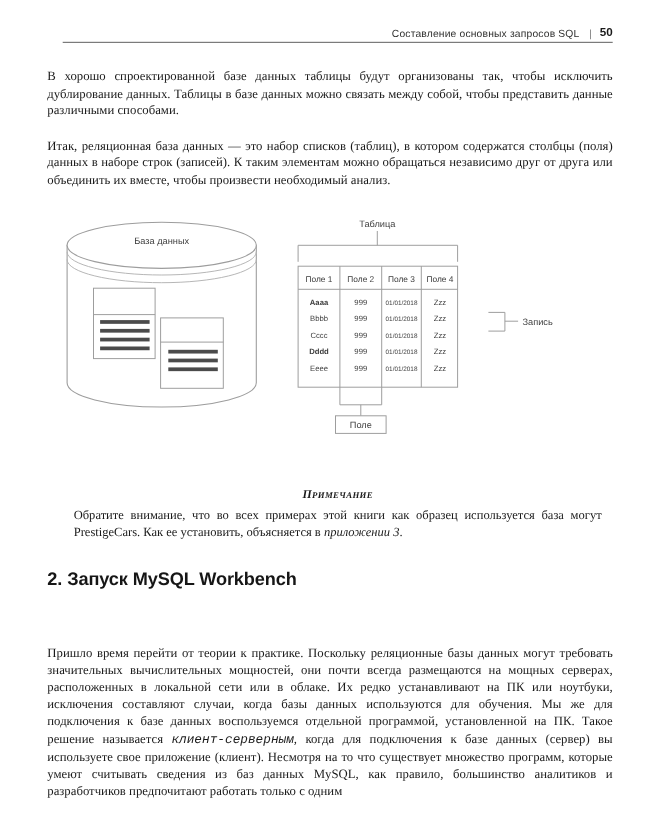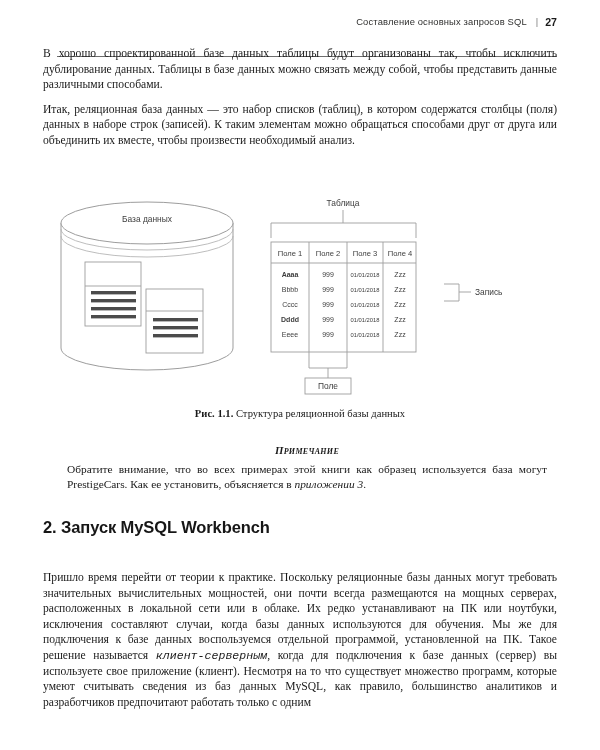--- a/index.html
+++ b/index.html
@@ -24,24 +24,24 @@
   }
 
   
   .runhead {
     position: absolute;
     left: 57px;
     right: 43px;
     top: 16px;
     height: 20px;
     display: flex;
-    align-items: flex-start;
+    align-items: flex-end;
     justify-content: flex-end;
     border-bottom: 1.1px solid #6d6d6d;
-    padding-bottom: 20px;
+    padding-bottom: 2px;
   }
   .runhead-title {
     font-family: "Liberation Sans", "DejaVu Sans", sans-serif;
     font-size: 9.4px;
     letter-spacing: 0.15px;
     color: #30302f;
     white-space: nowrap;
   }
   .runhead-sep {
     font-family: "Liberation Sans", "DejaVu Sans", sans-serif;
@@ -57,21 +57,21 @@
   }
 
   
   .content {
     position: absolute;
     left: 43px;
     top: 46px;
     width: 514px;
   }
   p.body {
-    margin: 0 0 9px 0;
+    margin: 16px 0 9px 0;
     font-size: 11.6px;
     line-height: 15.6px;
     text-align: justify;
     text-justify: inter-word;
     hyphens: manual;
   }
   p.body:last-child { margin-bottom: 0; }
 
   
   .figure {
@@ -144,26 +144,26 @@
   }
 </style>
 </head>
 <body>
 
 <div class="page">
 
   <div class="runhead">
     <span class="runhead-title">Составление основных запросов SQL</span>
     <span class="runhead-sep">|</span>
-    <span class="runhead-page">27</span>
+    <span class="runhead-page">50</span>
   </div>
 
   <div class="content">
     <p class="body">В хорошо спроектированной базе данных таблицы будут организованы так, чтобы исключить дублирование данных. Таблицы в базе данных можно связать между собой, чтобы представить данные различными способами.</p>
-    <p class="body">Итак, реляционная база данных — это набор списков (таблиц), в котором содержатся столбцы (поля) данных в наборе строк (записей). К таким элементам можно обращаться способами друг от друга или объединить их вместе, чтобы произвести необходимый анализ.</p>
+    <p class="body">Итак, реляционная база данных — это набор списков (таблиц), в котором содержатся столбцы (поля) данных в наборе строк (записей). К таким элементам можно обращаться независимо друг от друга или объединить их вместе, чтобы произвести необходимый анализ.</p>
   </div>
 
   <div class="figure">
     <svg width="514" height="200" viewBox="0 0 514 200">
 
       <g>
 
         <path d="M18 27 L18 152 A86 22 0 0 0 190 152 L190 27 Z" fill="#ffffff" stroke="#9d9d9d" stroke-width="1"></path>
 
         <ellipse cx="104" cy="27" rx="86" ry="21" fill="#ffffff" stroke="#9d9d9d" stroke-width="1"></ellipse>
@@ -255,23 +255,20 @@
       <g>
         <path d="M266 156 L266 172 L304 172 L304 156" fill="none" stroke="#9d9d9d" stroke-width="0.9"></path>
         <line x1="285" y1="172" x2="285" y2="182" stroke="#9d9d9d" stroke-width="0.9"></line>
         <rect x="262" y="182" width="46" height="16" fill="#ffffff" stroke="#9d9d9d" stroke-width="0.9"></rect>
         <text class="svg-lbl" x="285" y="193" font-size="8.4" text-anchor="middle">Поле</text>
       </g>
 
     </svg>
   </div>
 
-  <div class="fig-caption">
-    <b>Рис. 1.1.</b><span> Структура реляционной базы данных</span>
-  </div>
 
   <div class="note">
     <div class="note-title">Примечание</div>
     <div class="note-body"><span>Обратите внимание, что во всех примерах этой книги как образец используется база могут PrestigeCars. Как ее установить, объясняется в </span><i>приложении 3</i><span>.</span></div>
   </div>
 
   <h2 class="section-heading">2. Запуск MySQL Workbench</h2>
 
   <div class="content-2">
     <p class="body"><span>Пришло время перейти от теории к практике. Поскольку реляционные базы данных могут требовать значительных вычислительных мощностей, они почти всегда размещаются на мощных серверах, расположенных в локальной сети или в облаке. Их редко устанавливают на ПК или ноутбуки, исключения составляют случаи, когда базы данных используются для обучения. Мы же для подключения к базе данных воспользуемся отдельной программой, установленной на ПК. Такое решение называется </span><em class="it">клиент-серверным</em><span>, когда для подключения к базе данных (сервер) вы используете свое приложение (клиент). Несмотря на то что существует множество программ, которые умеют считывать сведения из баз данных MySQL, как правило, большинство аналитиков и разработчиков предпочитают работать только с одним</span></p>

